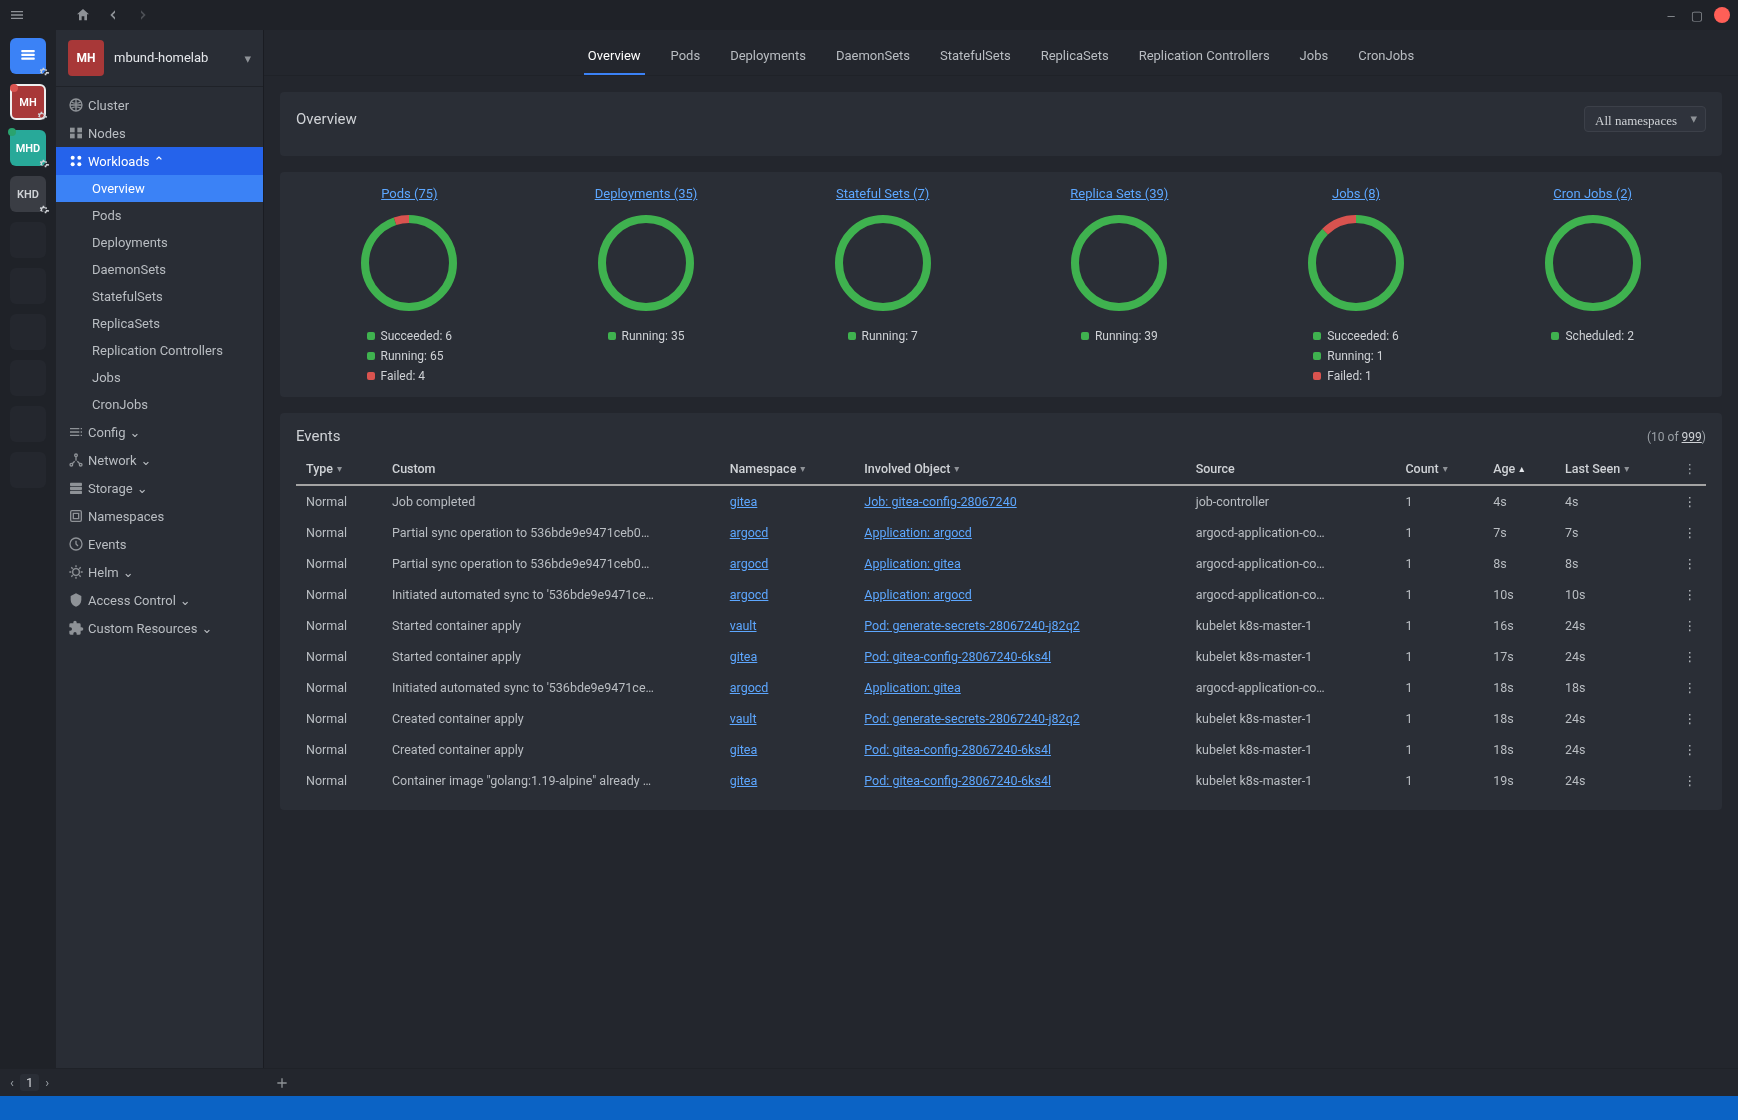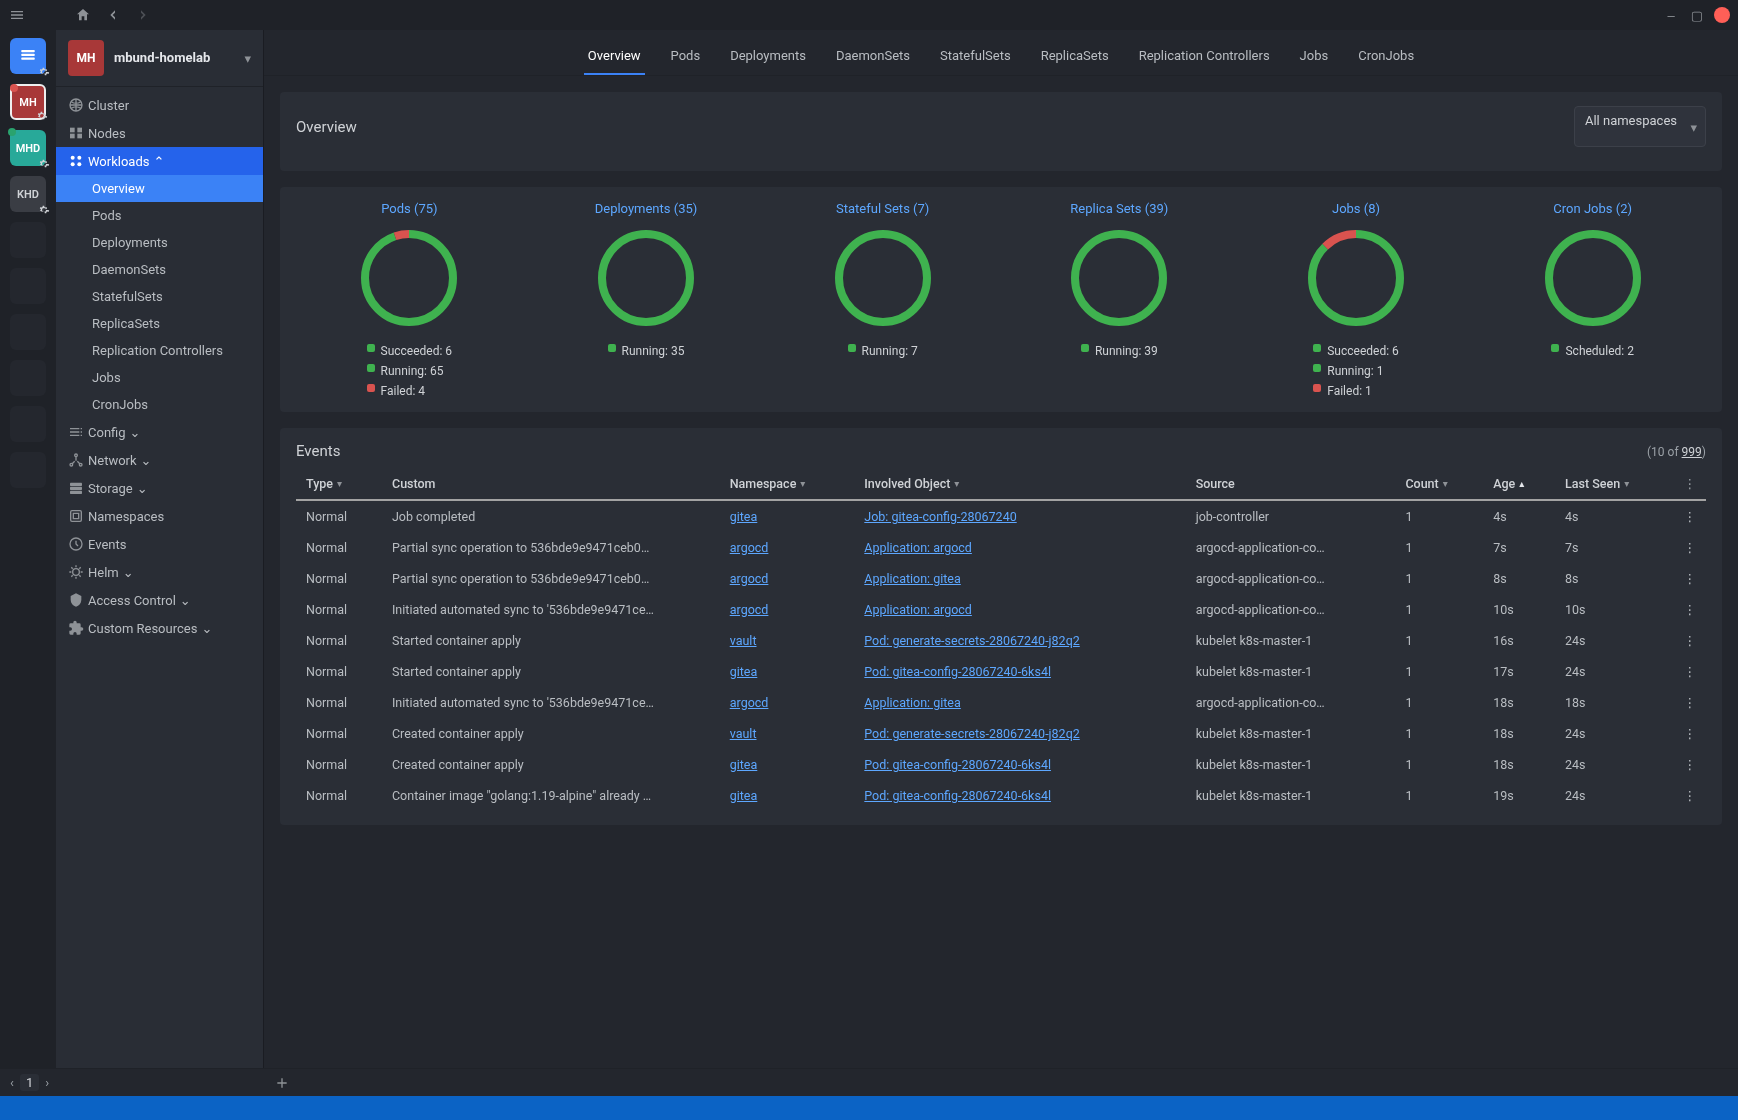--- a/index.html
+++ b/index.html
@@ -50,21 +50,21 @@
     width: 208px; background: #292d35; display: flex; flex-direction: column;
     border-right: 1px solid #1a1c22;
   }
   .sidebar .context-switch {
     display: flex; align-items: center; gap: 10px; padding: 10px 12px; border-bottom: 1px solid #1f2228;
   }
   .sidebar .context-badge {
     width: 36px; height: 36px; background: #a83838; color: #fff; display: flex; align-items: center; justify-content: center;
     border-radius: 4px; font-weight: 700; font-size: 12px;
   }
-  .sidebar .context-name { color: #e5e7eb; font-size: 13px; line-height: 1.2; font-weight: bold; }
+  .sidebar .context-name { color: #e5e7eb; font-size: 13px; line-height: 1.2; }
   .sidebar .context-caret { margin-left: auto; color: #8e9297; }
   .nav { flex: 1; overflow: auto; padding-top: 4px; }
   .nav .group-title, .nav .item {
     display: flex; align-items: center; gap: 4px; padding: 6px 12px; color: #b9bdc2; cursor: default; text-align: right;
   }
   .nav .item.sub { padding-left: 36px; }
   .nav .item.active { background: #3b82f6; color: #fff; }
   .nav .item.section-active { background: #2563eb; color: #fff; }
   .nav .icon { width: 16px; height: 16px; color: #8e9297; display: inline-flex; }
   .nav .item.section-active .icon, .nav .item.active .icon { color: #fff; }
@@ -75,29 +75,29 @@
     justify-content: center;
   }
   .tab { padding: 8px 4px 10px 4px; color: #b9bdc2; font-size: 13px; border-bottom: 2px solid transparent; }
   .tab.active { color: #fff; border-bottom-color: #3b82f6; }
   .content { flex: 1; overflow: auto; padding: 16px; }
   .panel { background: #2a2e36; border-radius: 4px; padding: 14px 16px; margin-bottom: 16px; }
   .panel-header { display: flex; align-items: center; margin-bottom: 10px; }
   .panel-title { color: #cfd2d6; font-size: 15px; }
   .ns-select {
     margin-left: auto; background: #2f333c; border: 1px solid #3c4049; color: #cfd2d6;
-    padding: 6px 28px 18px 10px; border-radius: 4px; font-size: 13px; position: relative;
+    padding: 6px 28px 2px 10px; border-radius: 4px; font-size: 13px; position: relative; font-family: Liberation Serif, serif;
   }
   .ns-select .caret { position: absolute; right: 8px; top: 50%; transform: translateY(-50%); color: #8e9297; }
   .donuts { display: flex; gap: 10px; justify-content: space-between; }
   .donut-card { flex: 1; display: flex; flex-direction: column; align-items: center; }
-  .donut-title { color: #5da7ff; font-size: 13px; margin-bottom: 10px; text-align: center; }
+  .donut-title { color: #5da7ff; font-size: 13px; text-decoration: underline; margin-bottom: 10px; text-align: center; }
   .donut { width: 104px; height: 104px; margin-bottom: 14px; }
   .legend { display: flex; flex-direction: column; gap: 6px; }
-  .legend-item { display: flex; align-items: flex-start; gap: 6px; font-size: 12px; color: #cfd2d6; }
+  .legend-item { display: flex; align-items: center; gap: 6px; font-size: 12px; color: #cfd2d6; }
   .legend-dot { width: 8px; height: 8px; border-radius: 2px; }
   .green { background: #3fb24f; }
   .red { background: #d9534f; }
   
   .events-header { display: flex; align-items: baseline; gap: 20px; margin-bottom: 8px; }
   .events-title { color: #cfd2d6; font-size: 15px; }
   .events-count { margin-left: auto; color: #9aa0a6; font-size: 12px; }
   .events-count a { color: #cfd2d6; text-decoration: underline; }
   table.events { width: 100%; border-collapse: collapse; font-size: 12.5px; }
   table.events th, table.events td { text-align: left; padding: 8px 10px; vertical-align: middle; }

